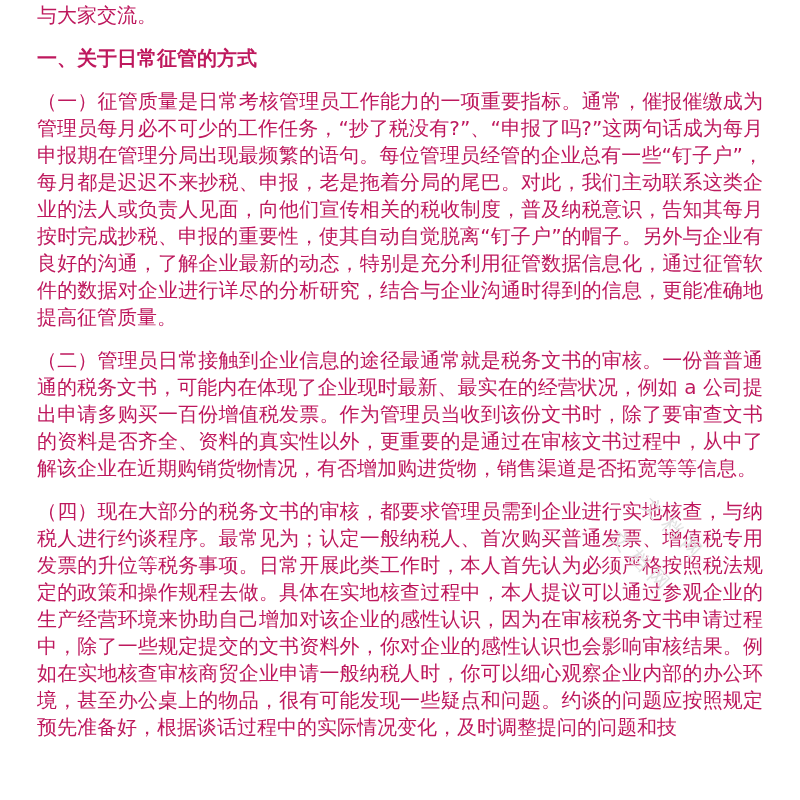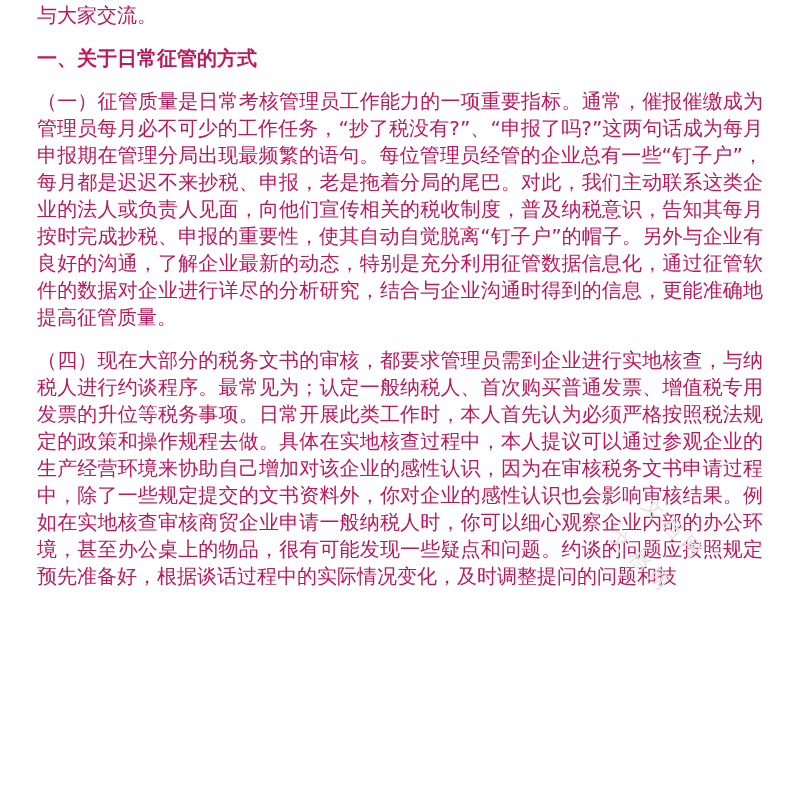--- a/index.html
+++ b/index.html
@@ -51,20 +51,21 @@
 </head>
 <body>
 
 <div class="doc">
   <p>与大家交流。</p>
 
   <h2 class="heading">一、关于日常征管的方式</h2>
 
   <p>（一）征管质量是日常考核管理员工作能力的一项重要指标。通常，催报催缴成为管理员每月必不可少的工作任务，“抄了税没有?”、“申报了吗?”这两句话成为每月申报期在管理分局出现最频繁的语句。每位管理员经管的企业总有一些“钉子户”，每月都是迟迟不来抄税、申报，老是拖着分局的尾巴。对此，我们主动联系这类企业的法人或负责人见面，向他们宣传相关的税收制度，普及纳税意识，告知其每月按时完成抄税、申报的重要性，使其自动自觉脱离“钉子户”的帽子。另外与企业有良好的沟通，了解企业最新的动态，特别是充分利用征管数据信息化，通过征管软件的数据对企业进行详尽的分析研究，结合与企业沟通时得到的信息，更能准确地提高征管质量。</p>
 
+  <p>（二）管理员日常接触到企业信息的途径最通常就是税务文书的审核。一份普普通通的税务文书，可能内在体现了企业现时最新、最实在的经营状况，例如 a 公司提出申请多购买一百份增值税发票。作为管理员当收到该份文书时，除了要审查文书的资料是否齐全、资料的真实性以外，更重要的是通过在审核文书过程中，从中了解该企业在近期购销货物情况，有否增加购进货物，销售渠道是否拓宽等等信息。</p>
 
 
   <p>（四）现在大部分的税务文书的审核，都要求管理员需到企业进行实地核查，与纳税人进行约谈程序。最常见为；认定一般纳税人、首次购买普通发票、增值税专用发票的升位等税务事项。日常开展此类工作时，本人首先认为必须严格按照税法规定的政策和操作规程去做。具体在实地核查过程中，本人提议可以通过参观企业的生产经营环境来协助自己增加对该企业的感性认识，因为在审核税务文书申请过程中，除了一些规定提交的文书资料外，你对企业的感性认识也会影响审核结果。例如在实地核查审核商贸企业申请一般纳税人时，你可以细心观察企业内部的办公环境，甚至办公桌上的物品，很有可能发现一些疑点和问题。约谈的问题应按照规定预先准备好，根据谈话过程中的实际情况变化，及时调整提问的问题和技</p>
 
   <div class="watermark">
     <div>文档网</div>
     <div>文档网</div>
   </div>
 </div>
 

